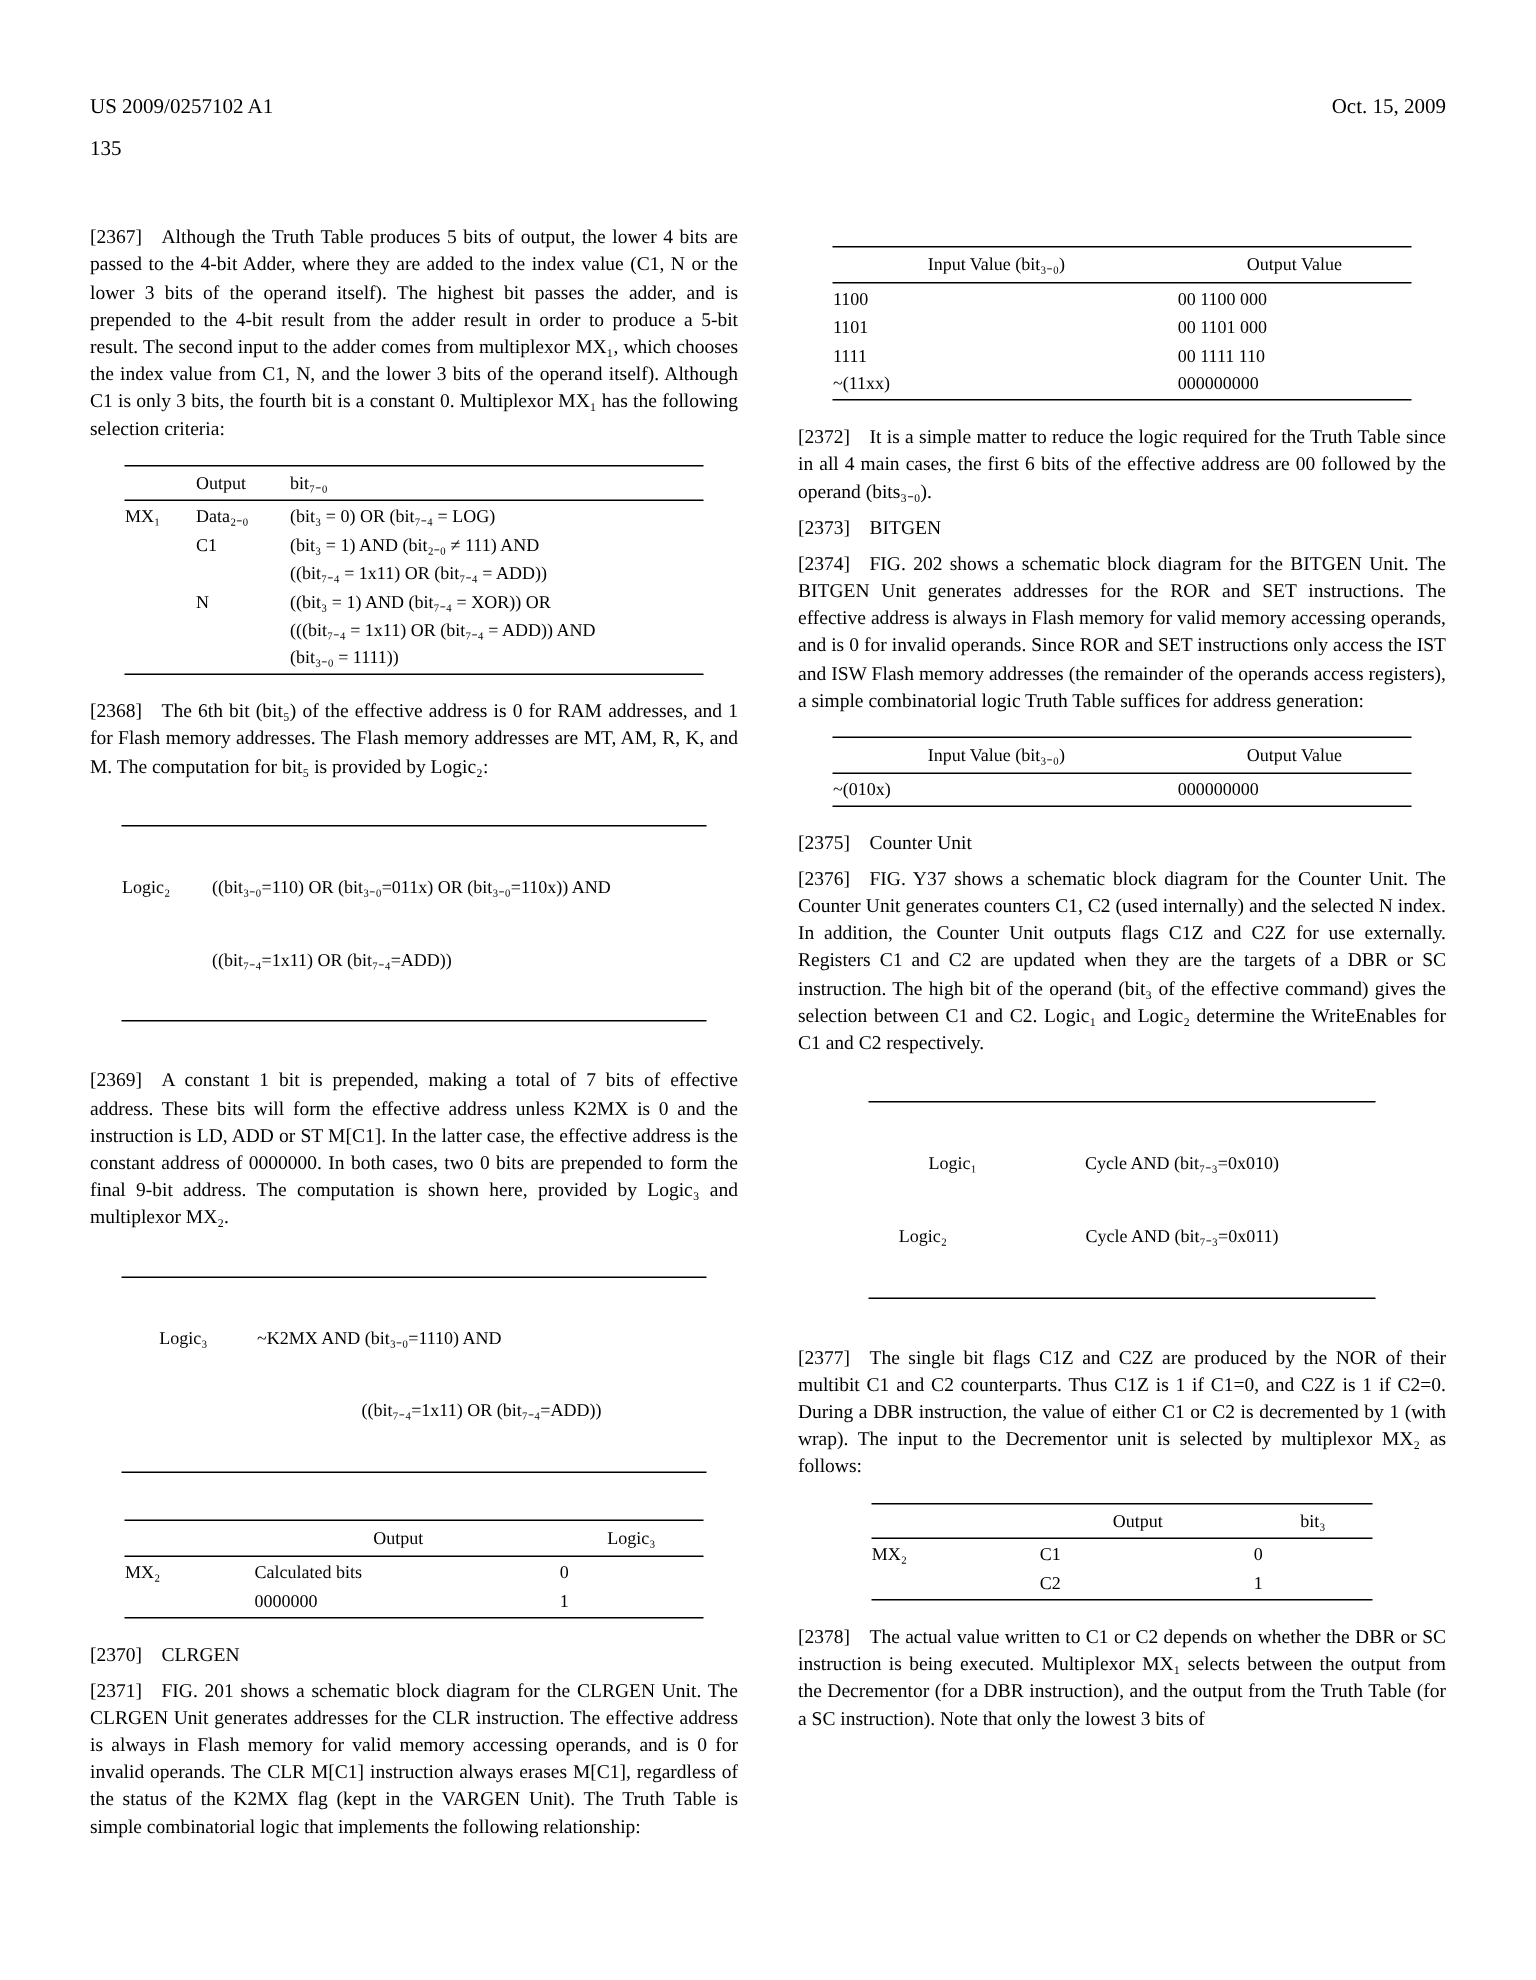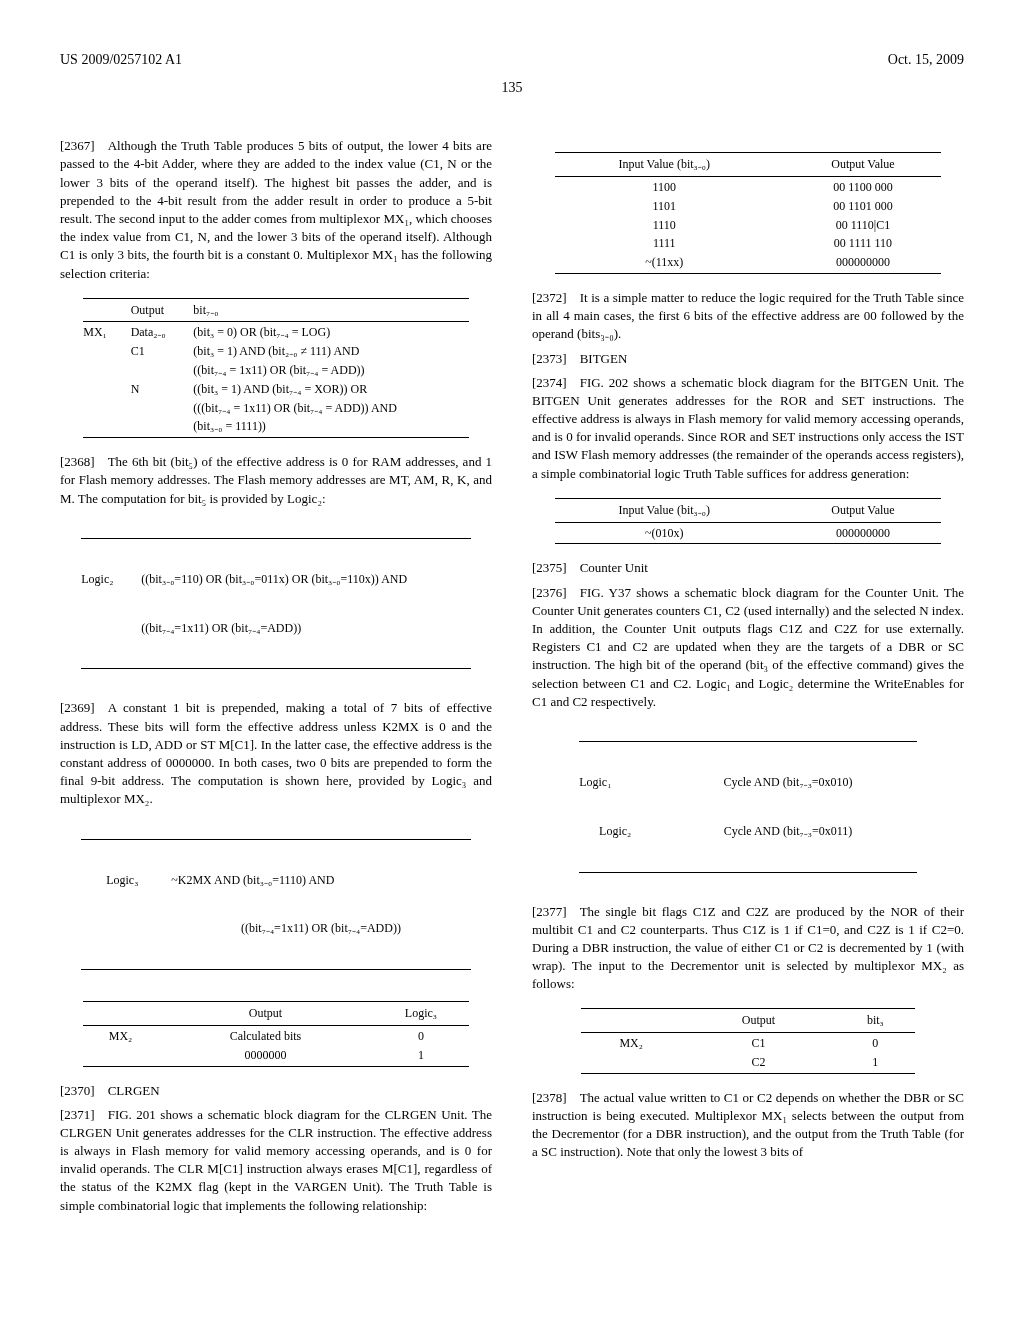--- a/index.html
+++ b/index.html
@@ -10,23 +10,24 @@
       color: #000;
       background: #fff;
       width: 1024px;
       padding: 50px 60px;
     }
     .header {
       display: flex;
       justify-content: space-between;
       margin-bottom: 8px;
       font-size: 14px;
+      margin-top: 12px;
     }
     .page-number {
-      text-align: center;
+      text-align: left;
       font-size: 14px;
       margin-bottom: 40px;
     }
     .columns {
       display: flex;
       gap: 40px;
     }
     .col {
       flex: 1;
       width: 50%;
@@ -41,21 +42,21 @@
       margin: 14px auto;
       border-collapse: collapse;
       font-size: 12px;
     }
     table.data th {
       font-weight: normal;
       text-align: center;
       padding: 2px 6px;
     }
     table.data td {
-      text-align: center;
+      text-align: left;
       padding: 1px 6px;
     }
     table.data td.left, table.data th.left {
       text-align: left;
     }
     .hr-top { border-top: 1px solid #000; height:0; }
     .hr-thin { border-top: 1px solid #000; height:0; }
     table.logic {
       width: 92%;
       margin: 14px auto;
@@ -246,24 +247,20 @@
           </tr>
       <tr>
             <td>1100</td>
             <td>00 1100 000</td>
           </tr>
       <tr>
             <td>1101</td>
             <td>00 1101 000</td>
           </tr>
       <tr>
-            <td>1110</td>
-            <td>00 1110|C1</td>
-          </tr>
-      <tr>
             <td>1111</td>
             <td>00 1111 110</td>
           </tr>
       <tr>
             <td>~(11xx)</td>
             <td>000000000</td>
           </tr>
       <tr>
             <td colspan="2">
               <div class="hr-thin"></div>
@@ -308,21 +305,21 @@
     <p class="para">[2376] FIG. Y37 shows a schematic block diagram for the Counter Unit. The Counter Unit generates counters C1, C2 (used internally) and the selected N index. In addition, the Counter Unit outputs flags C1Z and C2Z for use externally. Registers C1 and C2 are updated when they are the targets of a DBR or SC instruction. The high bit of the operand (bit₃ of the effective command) gives the selection between C1 and C2. Logic₁ and Logic₂ determine the WriteEnables for C1 and C2 respectively.</p>
 
     <table class="logic" style="width:80%">
       <tbody>
           <tr>
             <td colspan="2">
               <div class="hr-top"></div>
             </td>
           </tr>
       <tr>
-            <td style="width:80px;text-align:left">Logic₁</td>
+            <td style="width:80px;text-align:right">Logic₁</td>
             <td style="text-align:center">Cycle AND (bit₇₋₃=0x010)</td>
           </tr>
       <tr>
             <td style="text-align:center">Logic₂</td>
             <td style="text-align:center">Cycle AND (bit₇₋₃=0x011)</td>
           </tr>
       <tr>
             <td colspan="2">
               <div class="hr-thin"></div>
             </td>

